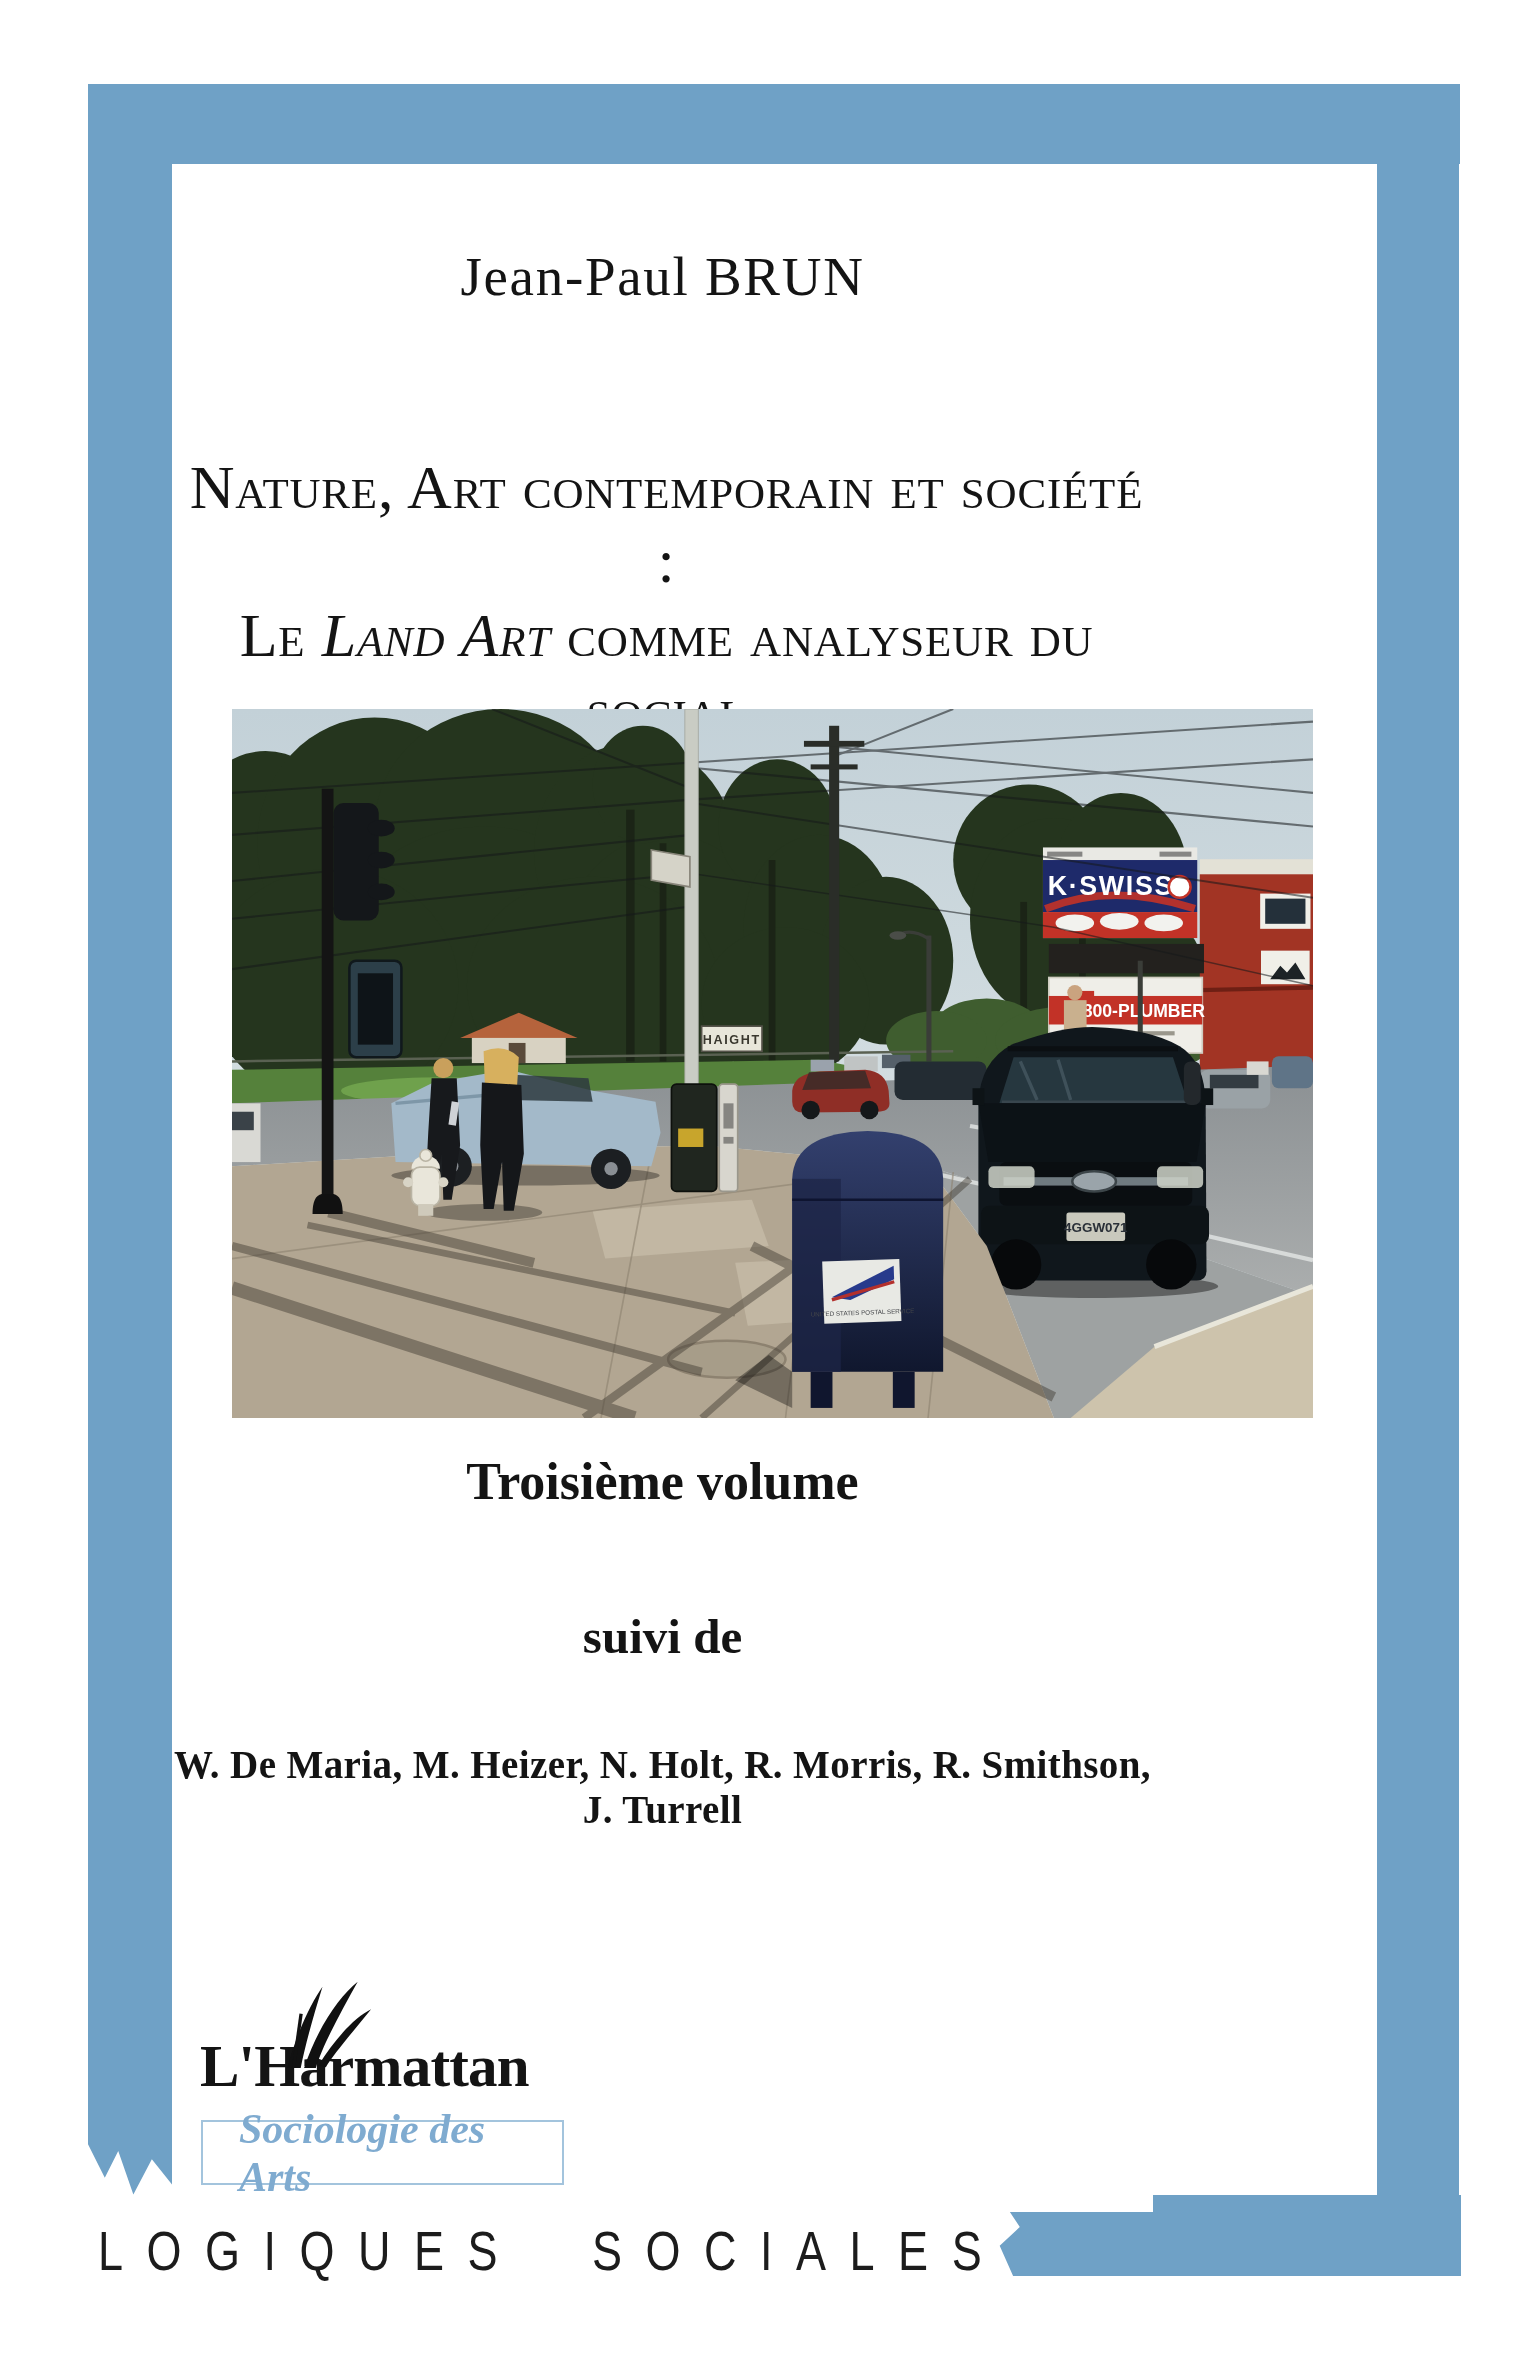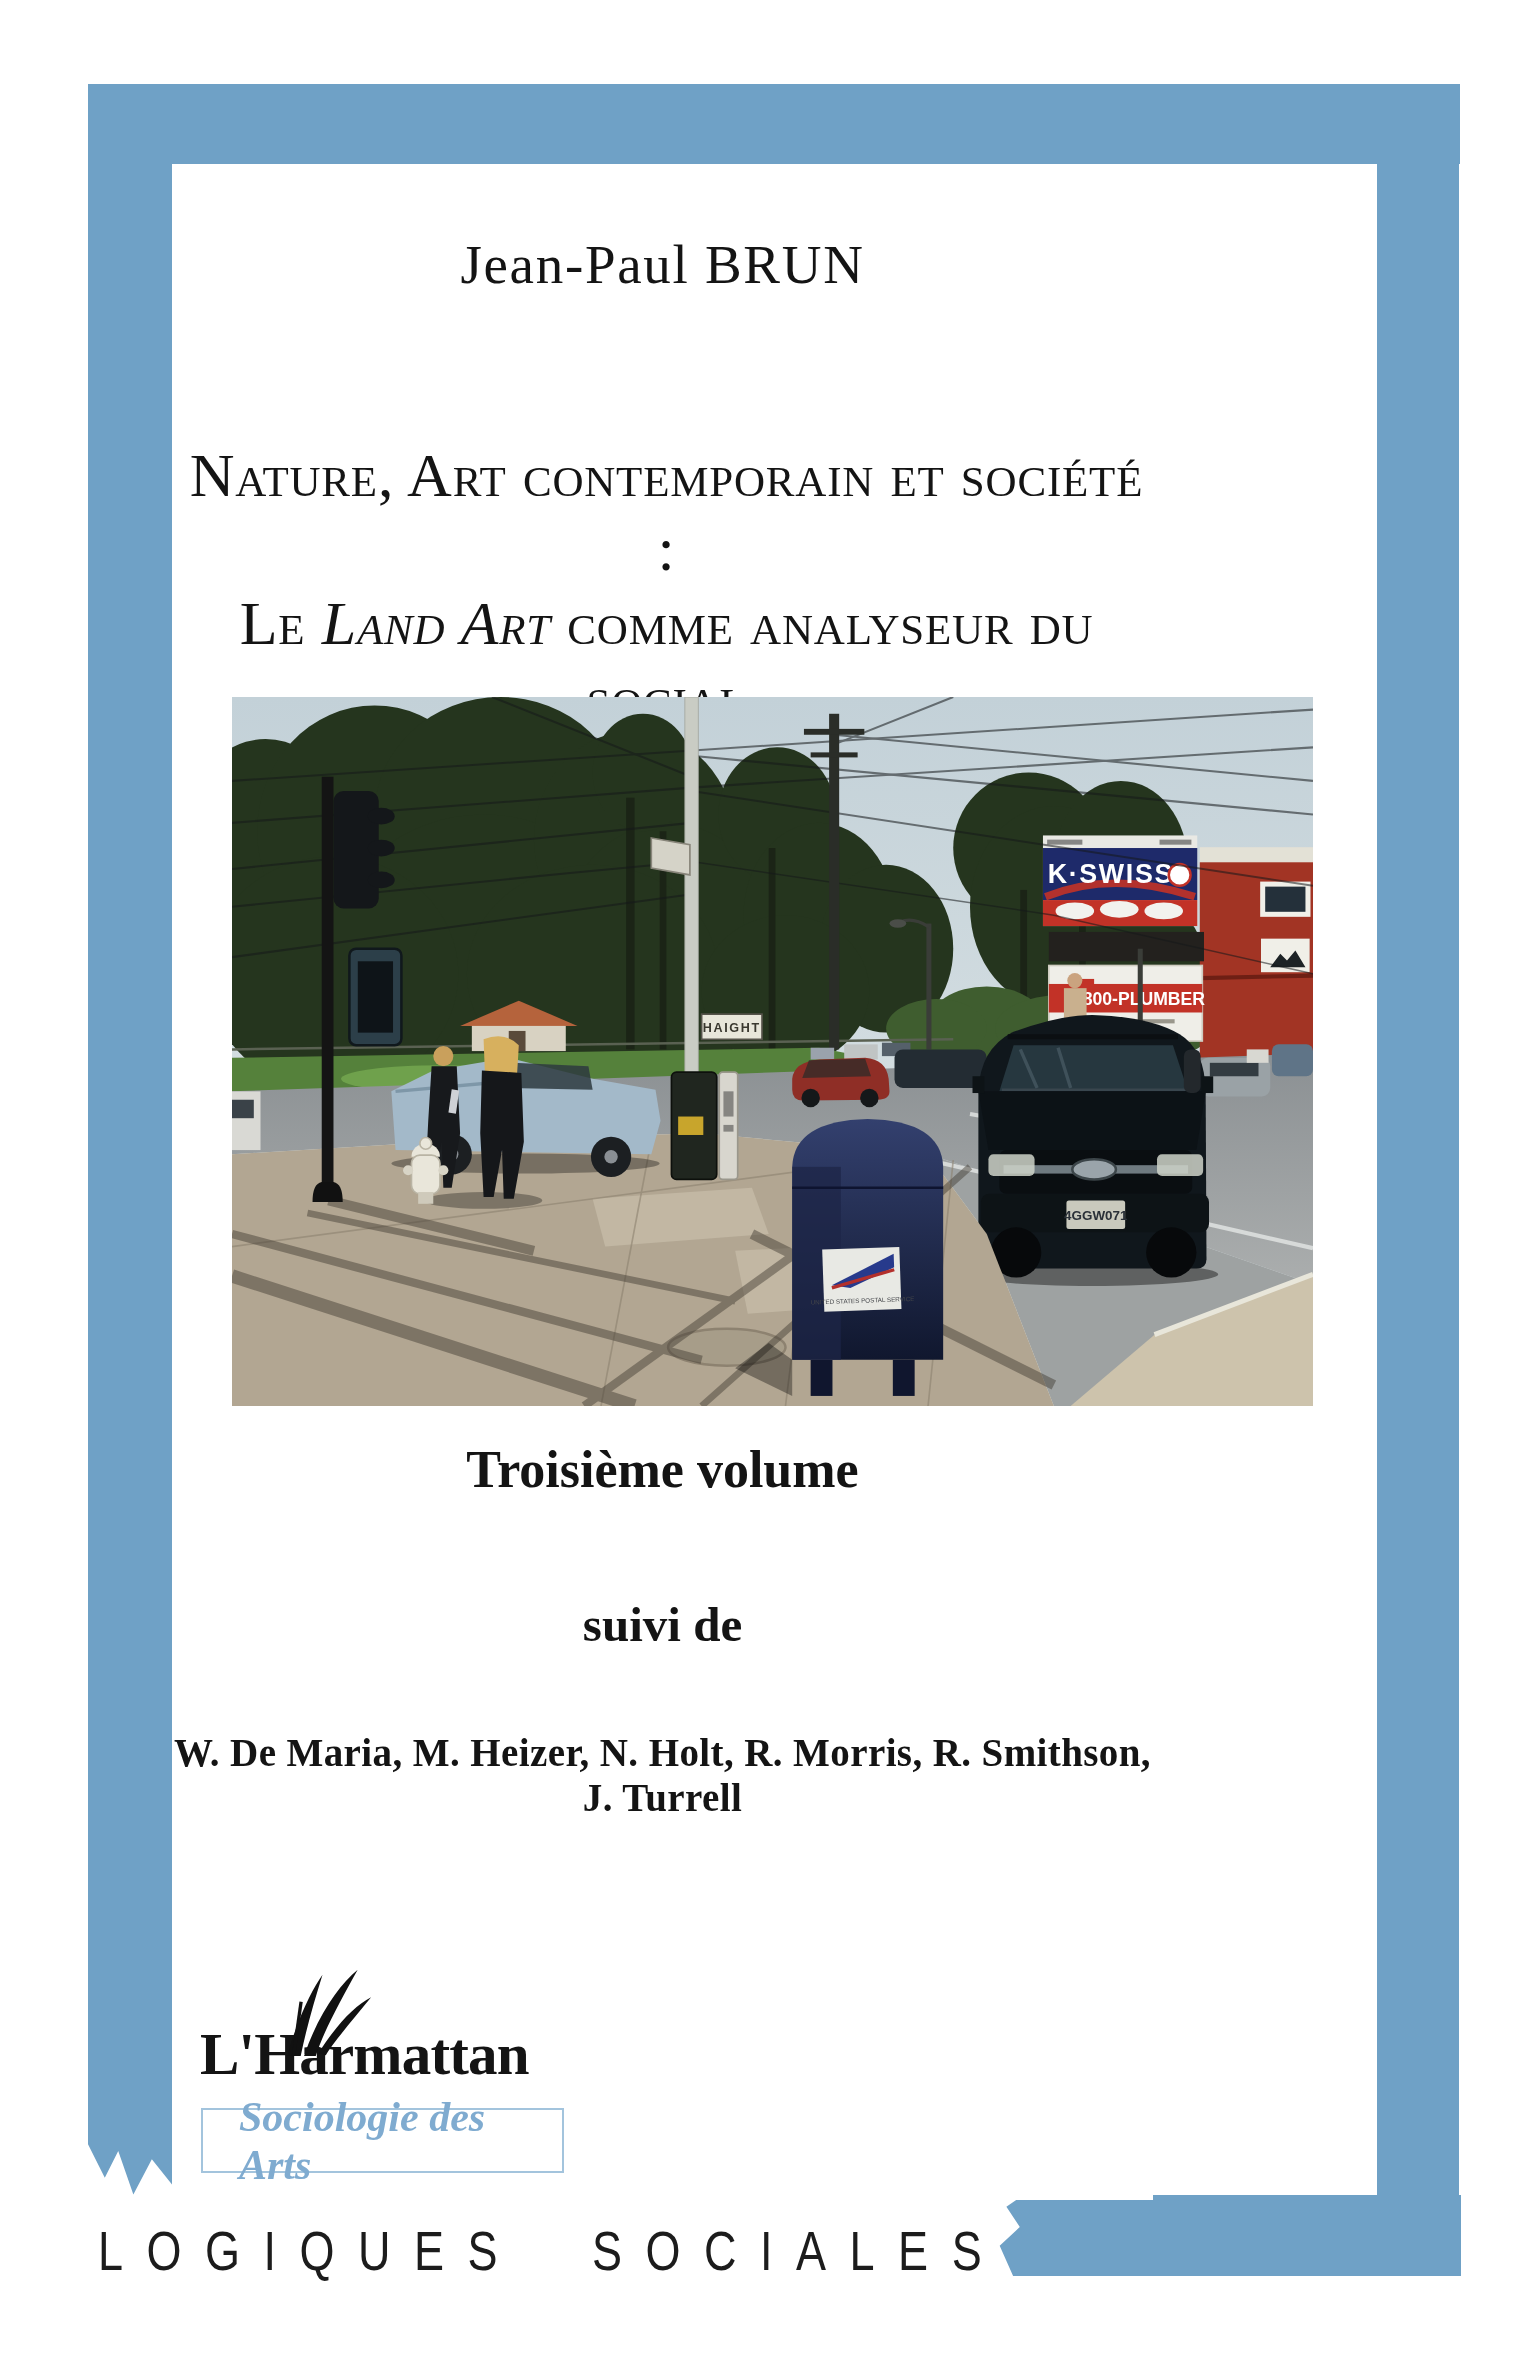--- a/index.html
+++ b/index.html
@@ -4,21 +4,21 @@
 <style>
   html,body{margin:0;padding:0;background:#ffffff;}
   .page{position:relative;width:1535px;height:2377px;background:#ffffff;overflow:hidden;
         font-family:"Liberation Serif", serif;color:#141414;}
   
   .frame-top{position:absolute;left:88px;top:84px;width:1372px;height:80px;background:var(--frame_blue);}
   .frame-right{position:absolute;left:1377px;top:164px;width:82px;height:2032px;background:var(--frame_blue);}
   .frame-left-svg{position:absolute;left:88px;top:164px;width:84px;height:2039px;}
   .frame-block-svg{position:absolute;left:998px;top:2195px;width:463px;height:81px;}
   
-  .inner{position:absolute;left:172px;top:168px;width:981px;height:2032px;background:#ffffff;}
+  .inner{position:absolute;left:172px;top:180px;width:981px;height:2032px;background:#ffffff;}
   .centered{position:absolute;left:0;right:0;text-align:center;}
   .author{top:65px;font-size:55px;letter-spacing:1.7px;}
   .title{top:270px;font-size:62px;line-height:74px;font-variant-caps:small-caps;letter-spacing:0.8px;margin-left:8px;}
   .title .it{font-style:italic;}
   .photo-wrap{position:absolute;left:60px;top:529px;width:1081px;height:709px;overflow:hidden;background:#0f766e;}
   .photo-svg{display:block;width:100%;height:100%;}
   .vol-heading{top:1272px;font-size:52px;font-weight:bold;}
   .vol-subtitle{top:1349px;font-size:48px;font-weight:bold;}
   .vol-subtitle .it{font-style:italic;}
   .vol-suivi{top:1428px;font-size:49px;font-weight:bold;}

